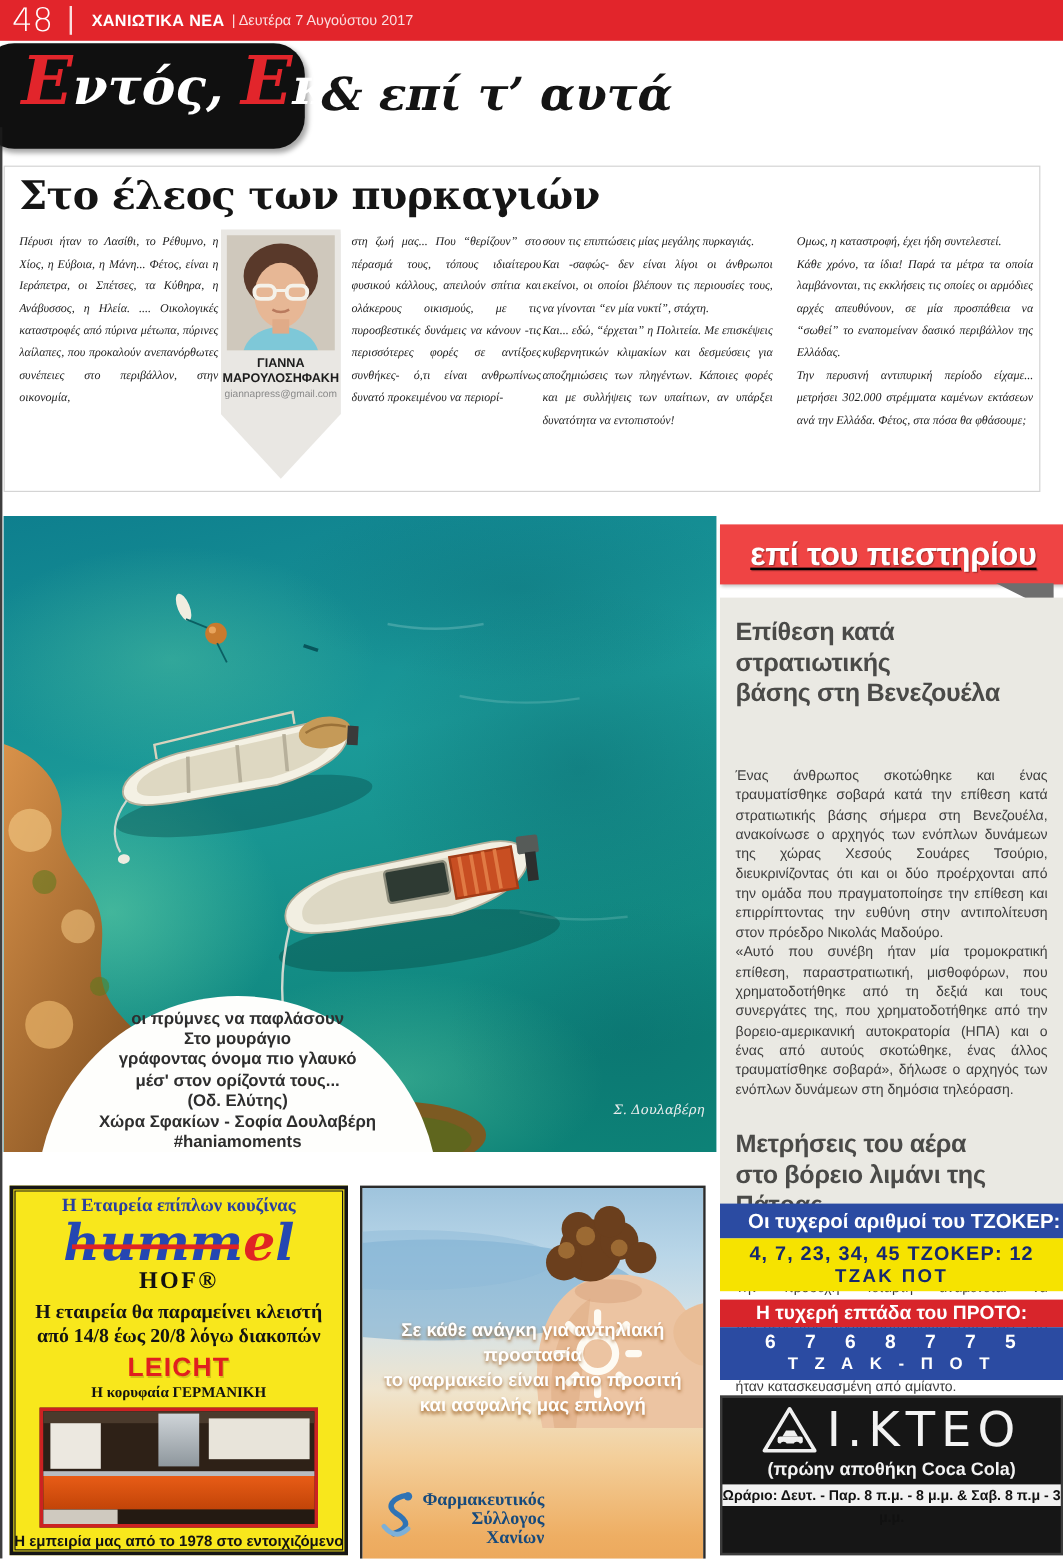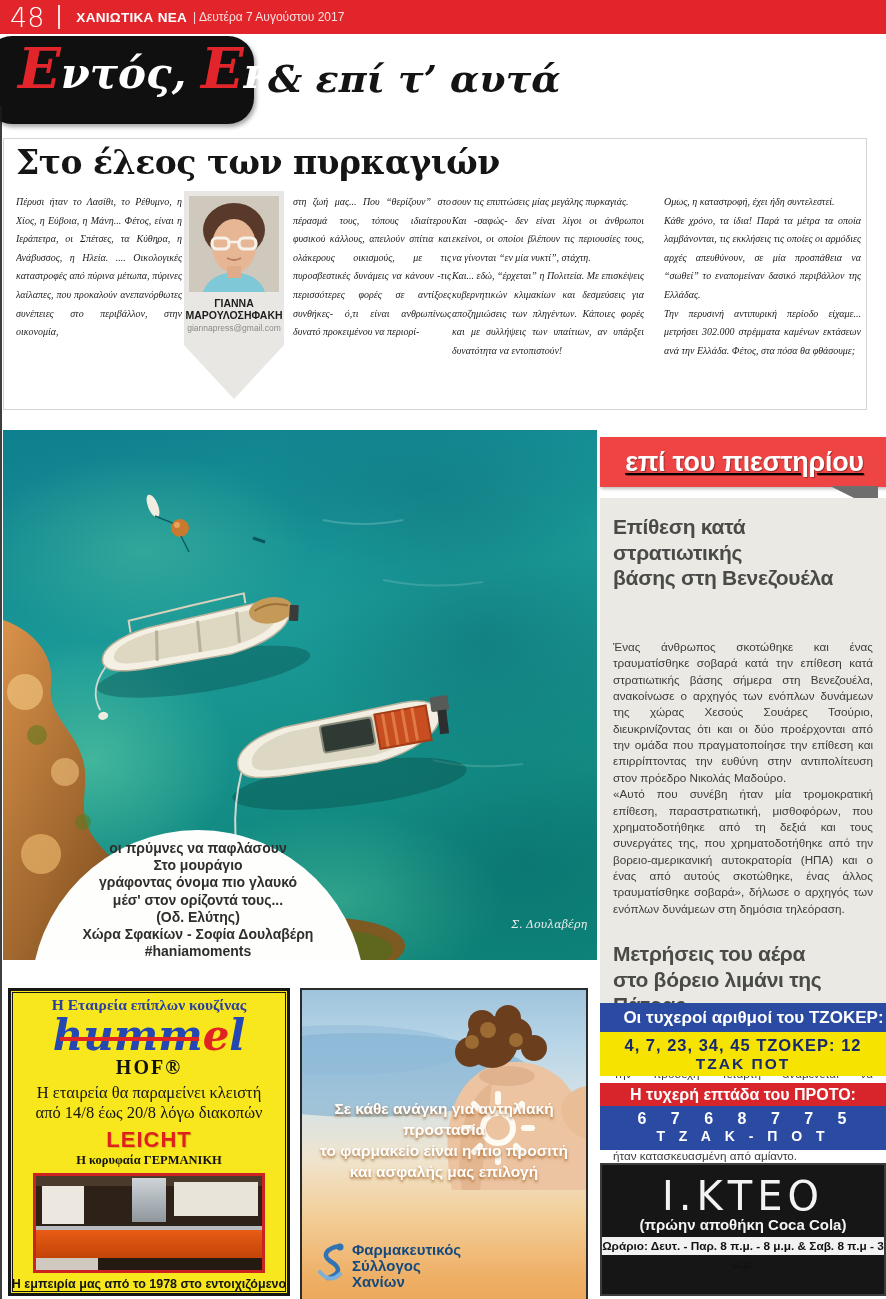--- a/index.html
+++ b/index.html
@@ -56,46 +56,46 @@
   .joker-yellow { position:absolute; left:600px; top:1032px; width:286px; height:44px; background:#f6e300; color:#16286e; font-weight:700; text-align:center; padding-top:4px; }
   .joker-nums { font-size:16.5px; letter-spacing:1px; }
   .joker-jp { font-size:15.5px; letter-spacing:2px; }
   .proto-header { position:absolute; left:600px; top:1083px; width:286px; height:23px; background:#d8252b; color:#fff; font-size:16px; font-weight:700; display:flex; align-items:center; justify-content:center; }
   .proto-blue { position:absolute; left:600px; top:1106px; width:286px; height:44px; background:#2b4ba2; color:#fff; font-weight:700; text-align:center; padding-top:4px; }
   .proto-nums { font-size:16px; word-spacing:16px; letter-spacing:2px; }
   .proto-jp { font-size:14px; letter-spacing:5px; }
 
   
   .kteo { position:absolute; left:600px; top:1163px; width:286px; height:133px; background:#161616; border:2px solid #3c3c3c; text-align:center; color:#f3f3f3; }
-  .kteo-row1 { display:flex; align-items:center; justify-content:center; gap:8px; margin-top:4px; height:46px;flex-direction:column; }
+  .kteo-row1 { display:flex; align-items:center; justify-content:center; gap:8px; margin-top:4px; height:46px; }
   .kteo-name { font-family:"DejaVu Sans", sans-serif; font-size:40px; letter-spacing:5px; font-weight:400; }
   .kteo-loc { font-size:17.5px; font-weight:700; letter-spacing:2.5px; margin-top:1px; }
   .kteo-former { font-size:15px; font-weight:700; margin-top:1px; }
   .kteo-hours { background:#f2f2f2; color:#111; font-size:11.8px; font-weight:700; height:18px; line-height:18px; margin-top:4px; }
 
   
   .hummel { position:absolute; left:8px; top:988px; width:282px; height:308px; background:#f8e71c; border:3px solid #161616; box-shadow:inset 0 0 0 1px #f8e71c, inset 0 0 0 2px #161616; text-align:center; overflow:hidden; }
   .hum-tag { font-family:"Liberation Serif", serif; font-weight:700; font-size:15.5px; color:#2a3f9f; margin-top:5px; }
   .hum-logo { position:relative; display:inline-block; font-family:"DejaVu Serif", serif; font-style:italic; font-weight:bold; font-size:42px; line-height:44px; color:#2547b2; }
   .hum-logo .red { color:#e02424; }
   .hum-strike { position:absolute; left:4%; top:52%; width:72%; height:4px; background:#e02424; }
   .hum-hof { font-family:"Liberation Serif", serif; font-weight:700; font-size:20px; letter-spacing:2px; color:#111; margin-top:-2px; }
-  .hum-notice { font-family:"Liberation Serif", serif; font-weight:400; font-size:16.5px; color:#131313; line-height:20px; margin-top:4px; }
+  .hum-notice { font-family:"Liberation Serif", serif; font-weight:700; font-size:16.5px; color:#131313; line-height:20px; margin-top:4px; }
   .hum-brand { color:#e01f1f; font-weight:700; font-size:22px; letter-spacing:1px; margin-top:4px; text-shadow:1px 1px 0 rgba(0,0,0,.15); }
   .hum-brandsub { font-family:"Liberation Serif", serif; font-weight:700; font-size:12.5px; color:#111; }
   .kitchen { position:relative; width:232px; height:100px; margin:5px auto 4px auto; border:3px solid #cc2222; background:#2e2117; overflow:hidden; }
   .kitchen div { position:absolute; }
   .hum-exp { font-weight:700; font-size:12.5px; line-height:15.5px; color:#131313; }
 
   
   .pharmacy { position:absolute; left:300px; top:988px; width:288px; height:376px; border:2px solid #2b2b2b; overflow:hidden;
     background:linear-gradient(180deg,#9fc4dd 0%,#b9d6e8 15%,#d5e2e7 30%,#efe5cf 45%,#f3cf9b 60%,#eeae63 78%,#e79a4b 100%); }
   .ph-msg { position:absolute; left:0; top:108px; width:100%; text-align:center; font-size:15.5px; font-weight:700; color:#fff; line-height:21px; text-shadow:0 2px 3px rgba(150,85,20,.85); }
   .ph-org { position:absolute; left:14px; top:252px; display:flex; gap:6px; align-items:flex-start; }
-  .ph-orgtext { font-size:15px; font-weight:700; color:#174a7c; line-height:16px; text-align:left; }
+  .ph-orgtext { font-size:15px; font-weight:700; color:#174a7c; line-height:16px; text-align:right;font-family:Liberation Serif, serif; }
 
   svg { display:block; }
 </style>
 </head>
 <body>
 
 <div id="page">
 
   <div class="topbar">
     <span class="pagenum">48</span>

